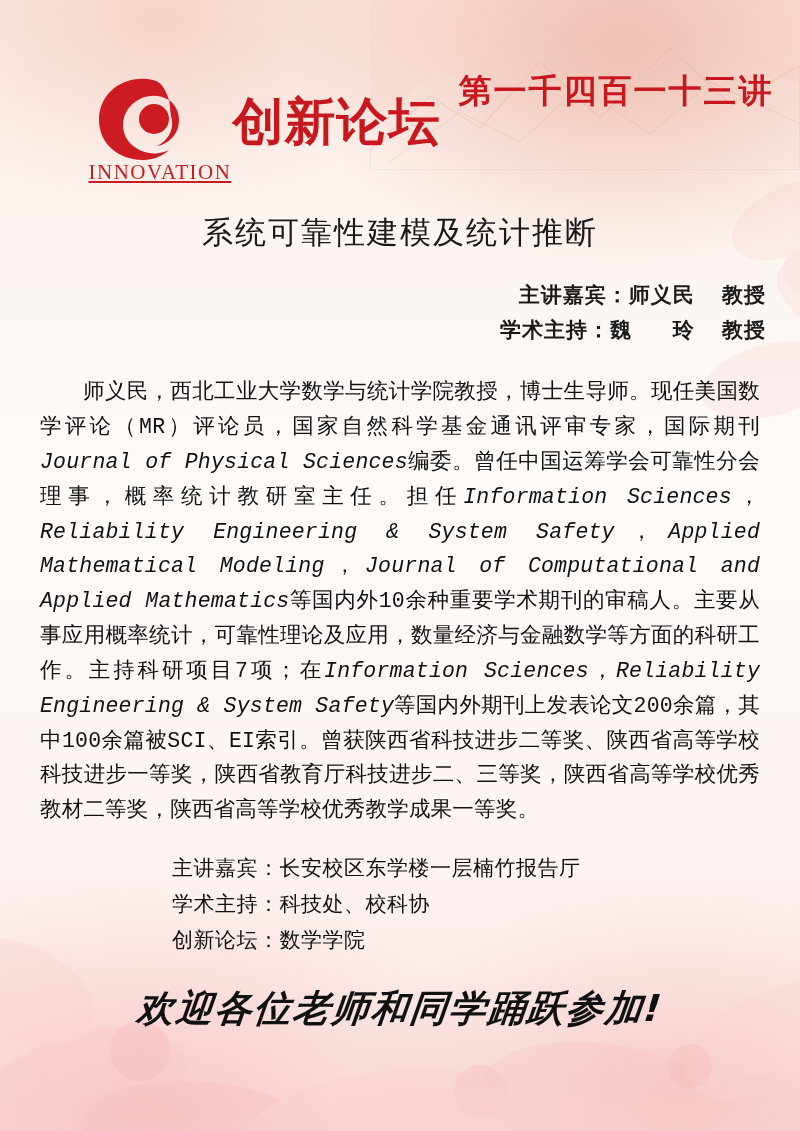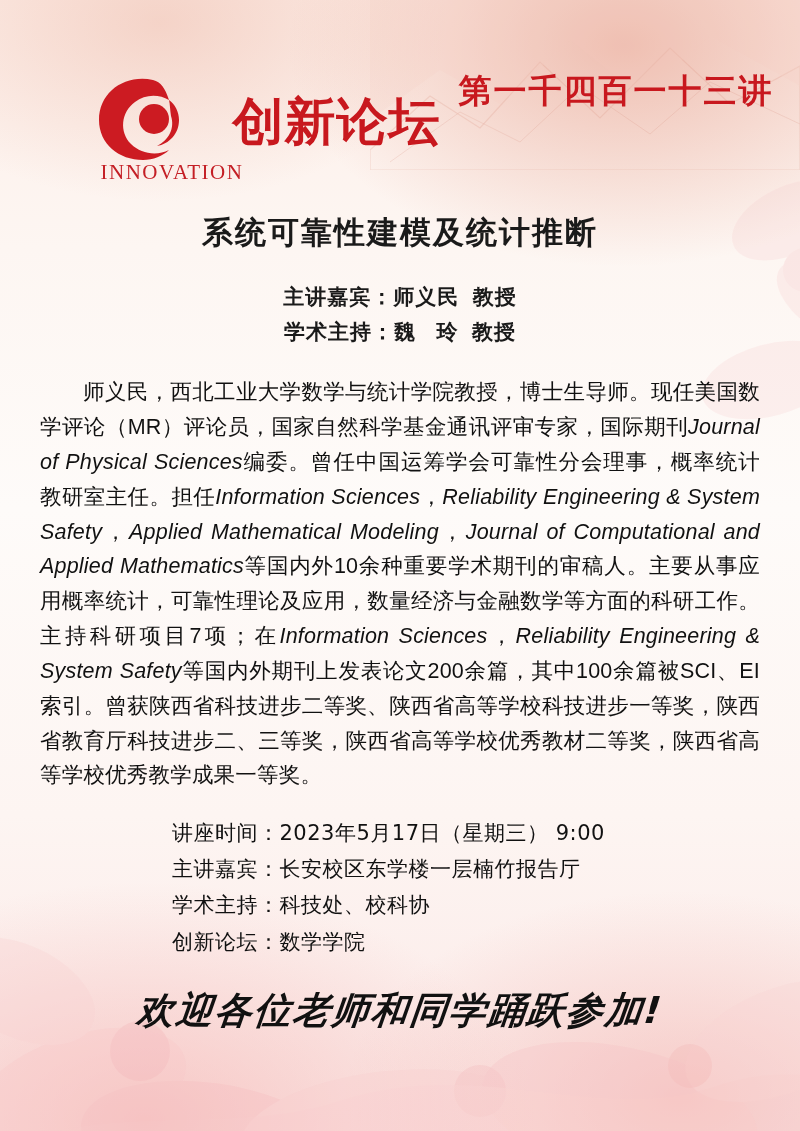--- a/index.html
+++ b/index.html
@@ -75,27 +75,28 @@
   }
   .logo-mark {
     position: absolute;
     left: 4px;
     top: 0;
     width: 96px;
     height: 88px;
   }
   .logo-word {
     position: absolute;
-    left: 14px;
+    left: 2px;
     top: 86px;
     font-family: "Liberation Serif", serif;
     font-size: 21px;
     letter-spacing: 1.5px;
     color: #c41f25;
     font-weight: 400;
+    text-decoration: underline;
   }
   .brand-cn {
     font-family: "DejaVu Sans", "Liberation Sans", sans-serif;
     font-weight: bold;
     font-size: 51px;
     color: #c8181e;
     line-height: 1;
     margin-top: 22px;
     letter-spacing: 1px;
     white-space: nowrap;
@@ -107,42 +108,42 @@
     color: #c8181e;
     line-height: 1;
     margin-left: 18px;
     letter-spacing: 2px;
     white-space: nowrap;
   }
 
   .title {
     text-align: center;
     font-family: "DejaVu Sans", "Liberation Sans", sans-serif;
-    font-weight: bold;
+    font-weight: normal;
     font-size: 31px;
     color: #1a1a1a;
     letter-spacing: 2px;
     margin-top: 26px;
   }
 
   .speakers {
     margin-top: 26px;
-    text-align: center;
-    font-family: Liberation Sans, sans-serif;
+    text-align: right;
+    font-family: Liberation Mono, monospace;
     font-weight: bold;
     font-size: 21px;
     color: #1a1a1a;
     line-height: 1.65;
     letter-spacing: 1px;
   }
   .speakers div { white-space: pre; }
 
   .bio {
     margin-top: 26px;
-    font-family: Liberation Sans, sans-serif;
+    font-family: Liberation Mono, monospace;
     font-size: 21.5px;
     line-height: 1.62;
     color: #111;
     text-align: justify;
     text-indent: 2em;
     letter-spacing: 0.2px;
     padding: 0 6px;
   }
   .bio i { font-style: italic; }
 
@@ -222,21 +223,20 @@
     <div class="title">系统可靠性建模及统计推断</div>
 
     <div class="speakers">
       <div>主讲嘉宾：师义民  教授</div>
       <div>学术主持：魏   玲  教授</div>
     </div>
 
     <div class="bio">师义民，西北工业大学数学与统计学院教授，博士生导师。现任美国数学评论（MR）评论员，国家自然科学基金通讯评审专家，国际期刊<i>Journal of Physical Sciences</i>编委。曾任中国运筹学会可靠性分会理事，概率统计教研室主任。担任<i>Information Sciences</i>，<i>Reliability Engineering &amp; System Safety</i>，<i>Applied Mathematical Modeling</i>，<i>Journal of Computational and Applied Mathematics</i>等国内外10余种重要学术期刊的审稿人。主要从事应用概率统计，可靠性理论及应用，数量经济与金融数学等方面的科研工作。主持科研项目7项；在<i>Information Sciences</i>，<i>Reliability Engineering &amp; System Safety</i>等国内外期刊上发表论文200余篇，其中100余篇被SCI、EI索引。曾获陕西省科技进步二等奖、陕西省高等学校科技进步一等奖，陕西省教育厅科技进步二、三等奖，陕西省高等学校优秀教材二等奖，陕西省高等学校优秀教学成果一等奖。</div>
 
     <div class="details">
-      <div>讲座时间：2023年5月17日（星期三） 9:00</div>
       <div>主讲嘉宾：长安校区东学楼一层楠竹报告厅</div>
       <div>学术主持：科技处、校科协</div>
       <div>创新论坛：数学学院</div>
     </div>
 
     <div class="welcome">欢迎各位老师和同学踊跃参加!</div>
 
   </div>
 </div>
 

